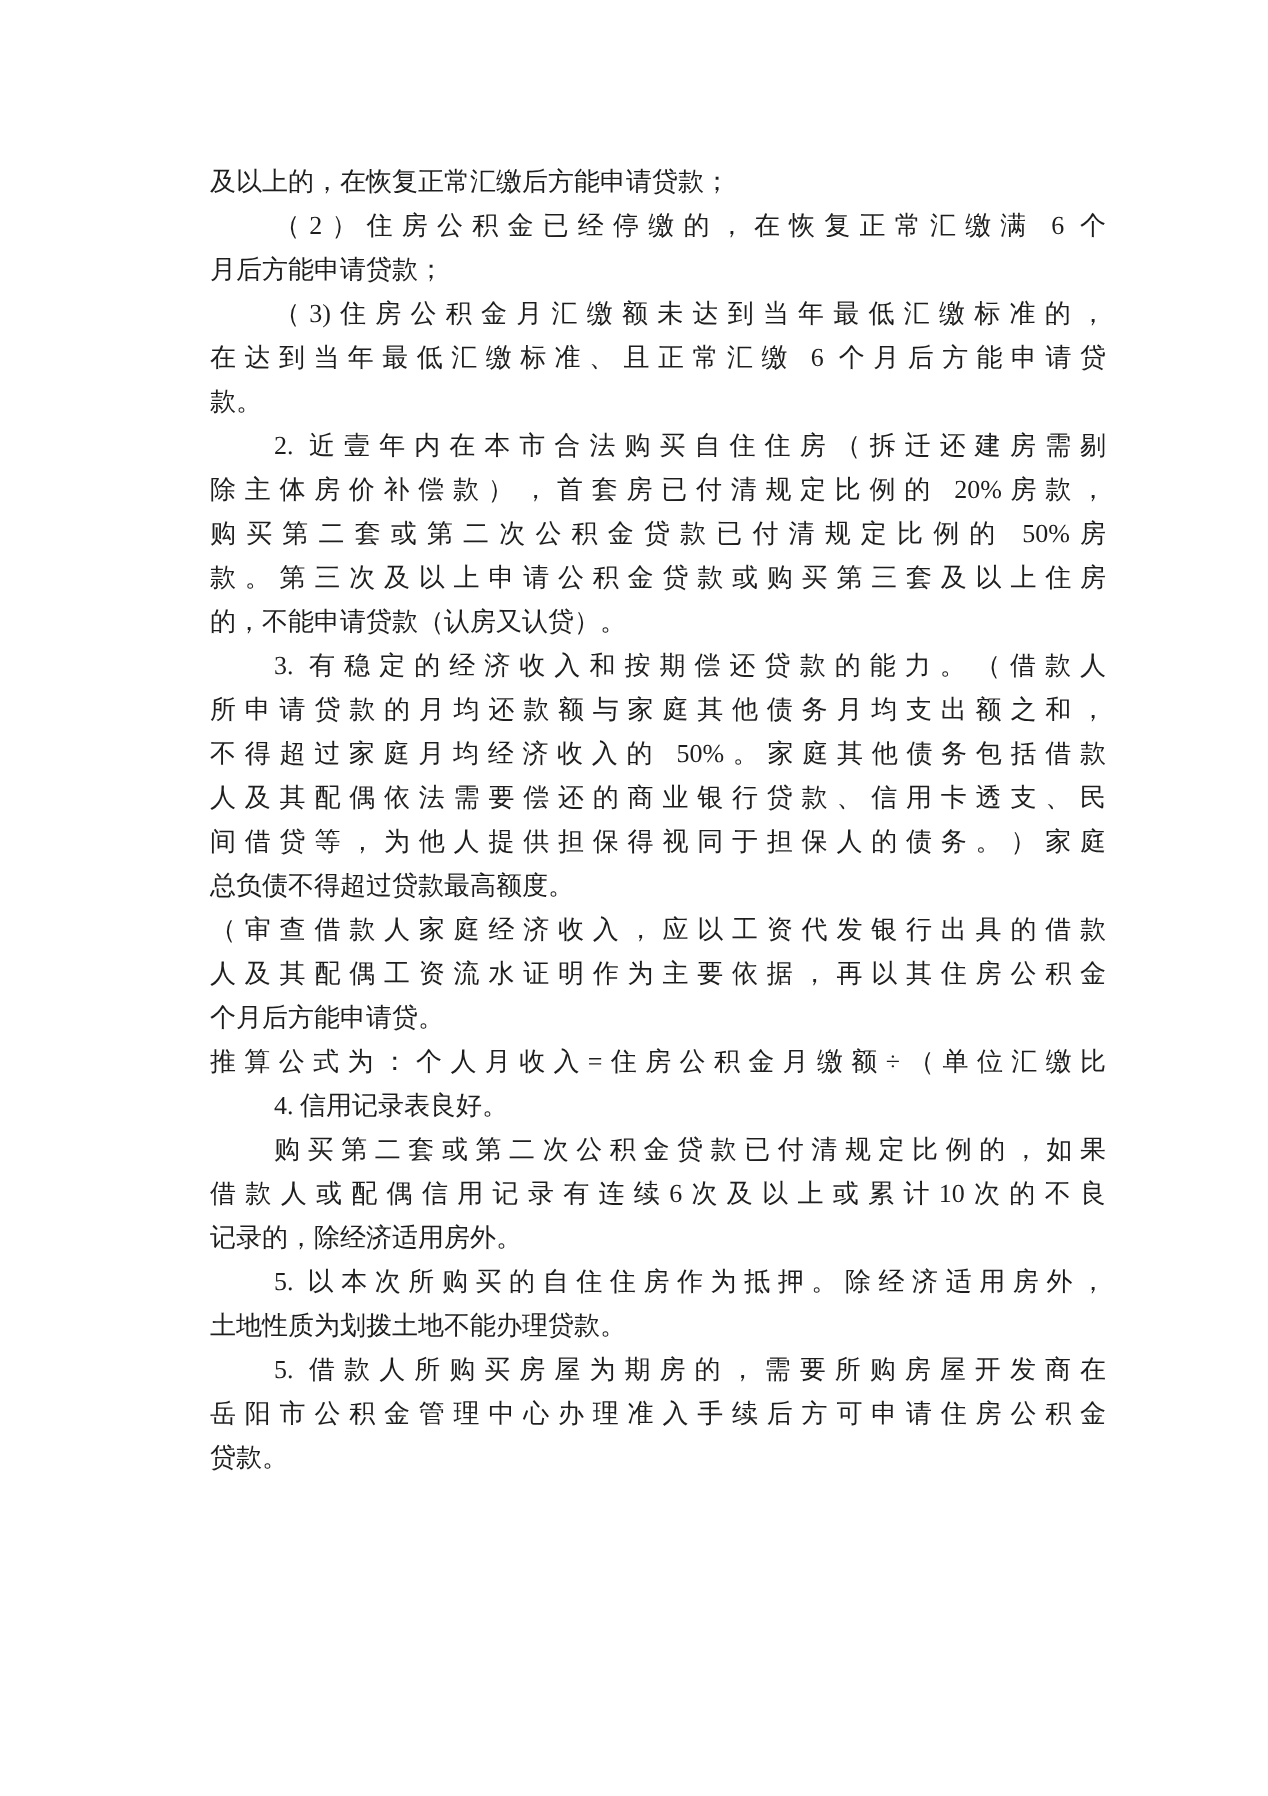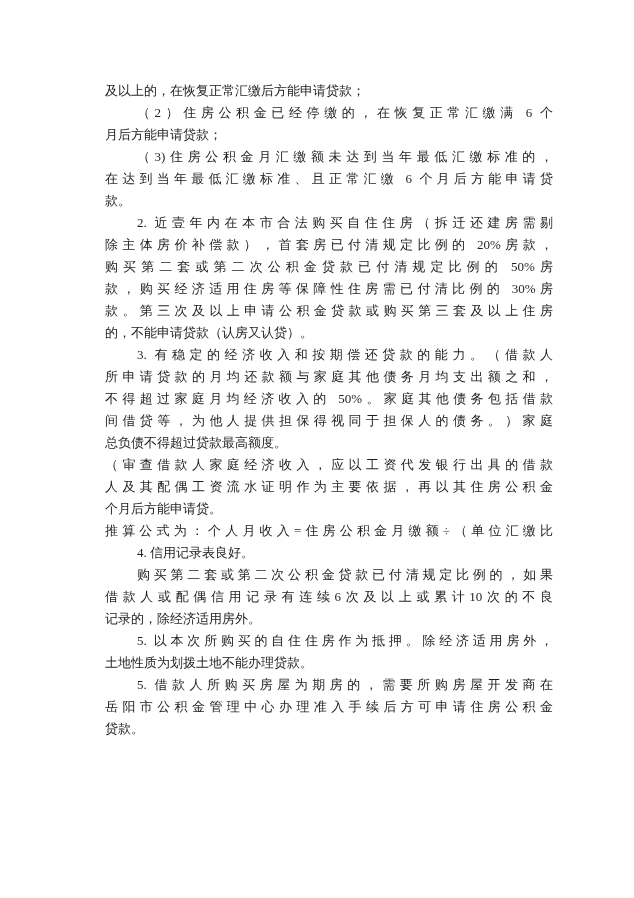--- a/index.html
+++ b/index.html
@@ -56,26 +56,26 @@
   <div class="text-block" id="lines-container">
       <div class="line">及以上的，在恢复正常汇缴后方能申请贷款；</div>
       <div class="line indent fill">（2）住房公积金已经停缴的，在恢复正常汇缴满 6 个</div>
       <div class="line">月后方能申请贷款；</div>
       <div class="line indent fill">（3)住房公积金月汇缴额未达到当年最低汇缴标准的，</div>
       <div class="line fill">在达到当年最低汇缴标准、且正常汇缴 6 个月后方能申请贷</div>
       <div class="line">款。</div>
       <div class="line indent fill">2. 近壹年内在本市合法购买自住住房（拆迁还建房需剔</div>
       <div class="line fill">除主体房价补偿款），首套房已付清规定比例的 20%房款，</div>
       <div class="line fill">购买第二套或第二次公积金贷款已付清规定比例的 50%房</div>
-      <div class="line fill">款，购买经济适用住房等保障性住房需已付清比例的 30%房</div>
       <div class="line fill">款。第三次及以上申请公积金贷款或购买第三套及以上住房</div>
       <div class="line">的，不能申请贷款（认房又认贷）。</div>
       <div class="line indent fill">3. 有稳定的经济收入和按期偿还贷款的能力。（借款人</div>
       <div class="line fill">所申请贷款的月均还款额与家庭其他债务月均支出额之和，</div>
       <div class="line fill">不得超过家庭月均经济收入的 50%。家庭其他债务包括借款</div>
+      <div class="line fill">人及其配偶依法需要偿还的商业银行贷款、信用卡透支、民</div>
       <div class="line fill">间借贷等，为他人提供担保得视同于担保人的债务。）家庭</div>
       <div class="line">总负债不得超过贷款最高额度。</div>
       <div class="line fill">（审查借款人家庭经济收入，应以工资代发银行出具的借款</div>
       <div class="line fill">人及其配偶工资流水证明作为主要依据，再以其住房公积金</div>
       <div class="line">个月后方能申请贷。</div>
       <div class="line fill">推算公式为：个人月收入=住房公积金月缴额÷（单位汇缴比</div>
       <div class="line indent">4. 信用记录表良好。</div>
       <div class="line indent fill">购买第二套或第二次公积金贷款已付清规定比例的，如果</div>
       <div class="line fill">借款人或配偶信用记录有连续6次及以上或累计10次的不良</div>
       <div class="line">记录的，除经济适用房外。</div>

